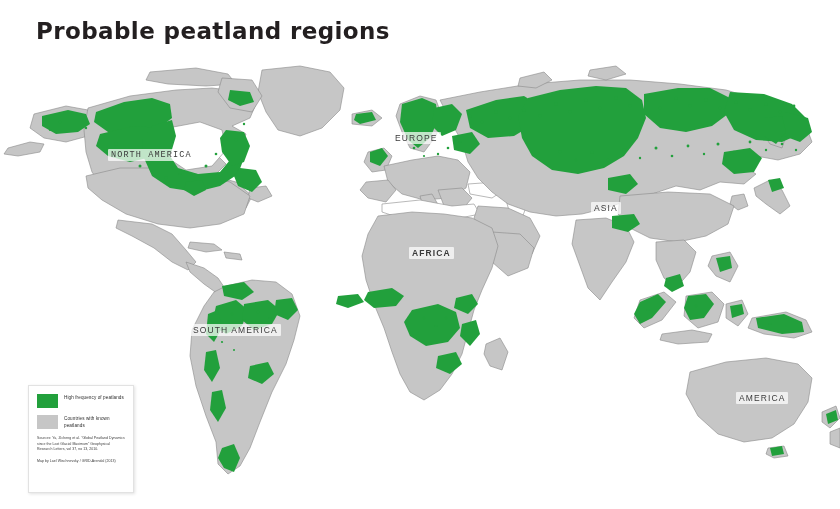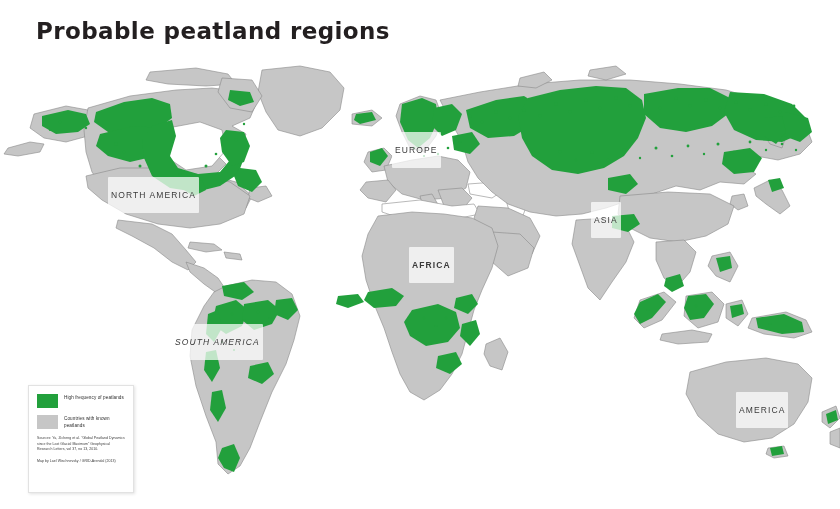--- a/index.html
+++ b/index.html
@@ -44,21 +44,21 @@
 
   
   .continent-label {
     position: absolute;
     font-family: "Liberation Sans", sans-serif;
     font-size: 8.5px;
     letter-spacing: 1.1px;
     color: #3a3a3a;
     white-space: nowrap;
     background: rgba(255,255,255,0.72);
-    padding: 13px 3px;
+    padding: 1px 3px;
     border-radius: 1px;
     text-align: center;
   }
 
   
   #legend-box {
     position: absolute;
     left: 28px;
     top: 385px;
     width: 106px;
@@ -367,22 +367,22 @@
 
           <circle cx="648" cy="254" r="1.1"></circle>
             <circle cx="696" cy="250" r="1.2"></circle>
           <circle cx="770" cy="268" r="1.1"></circle>
             <circle cx="786" cy="270" r="1.0"></circle>
         </g>
       </g>
     </svg>
   </div>
 
-  <div class="continent-label" style="left:108px; top:177px;">NORTH AMERICA</div>
-  <div class="continent-label" style="left:172px; top:324px;font-style:italic;">SOUTH AMERICA</div>
+  <div class="continent-label" style="left:108px; top:149px;font-family:Liberation Mono, monospace;">NORTH AMERICA</div>
+  <div class="continent-label" style="left:190px; top:324px;">SOUTH AMERICA</div>
   <div class="continent-label" style="left:392px; top:132px;">EUROPE</div>
   <div class="continent-label" style="left:409px; top:247px;font-weight:bold;">AFRICA</div>
   <div class="continent-label" style="left:591px; top:162px;margin-top:40px;">ASIA</div>
   <div class="continent-label" style="left:736px; top:392px;">AMERICA</div>
 
   <div id="legend-box">
 
     <div class="legend-row">
       <div class="legend-swatch" style="background:#22a03c;"></div>
       <div class="legend-text">High frequency of peatlands</div>

